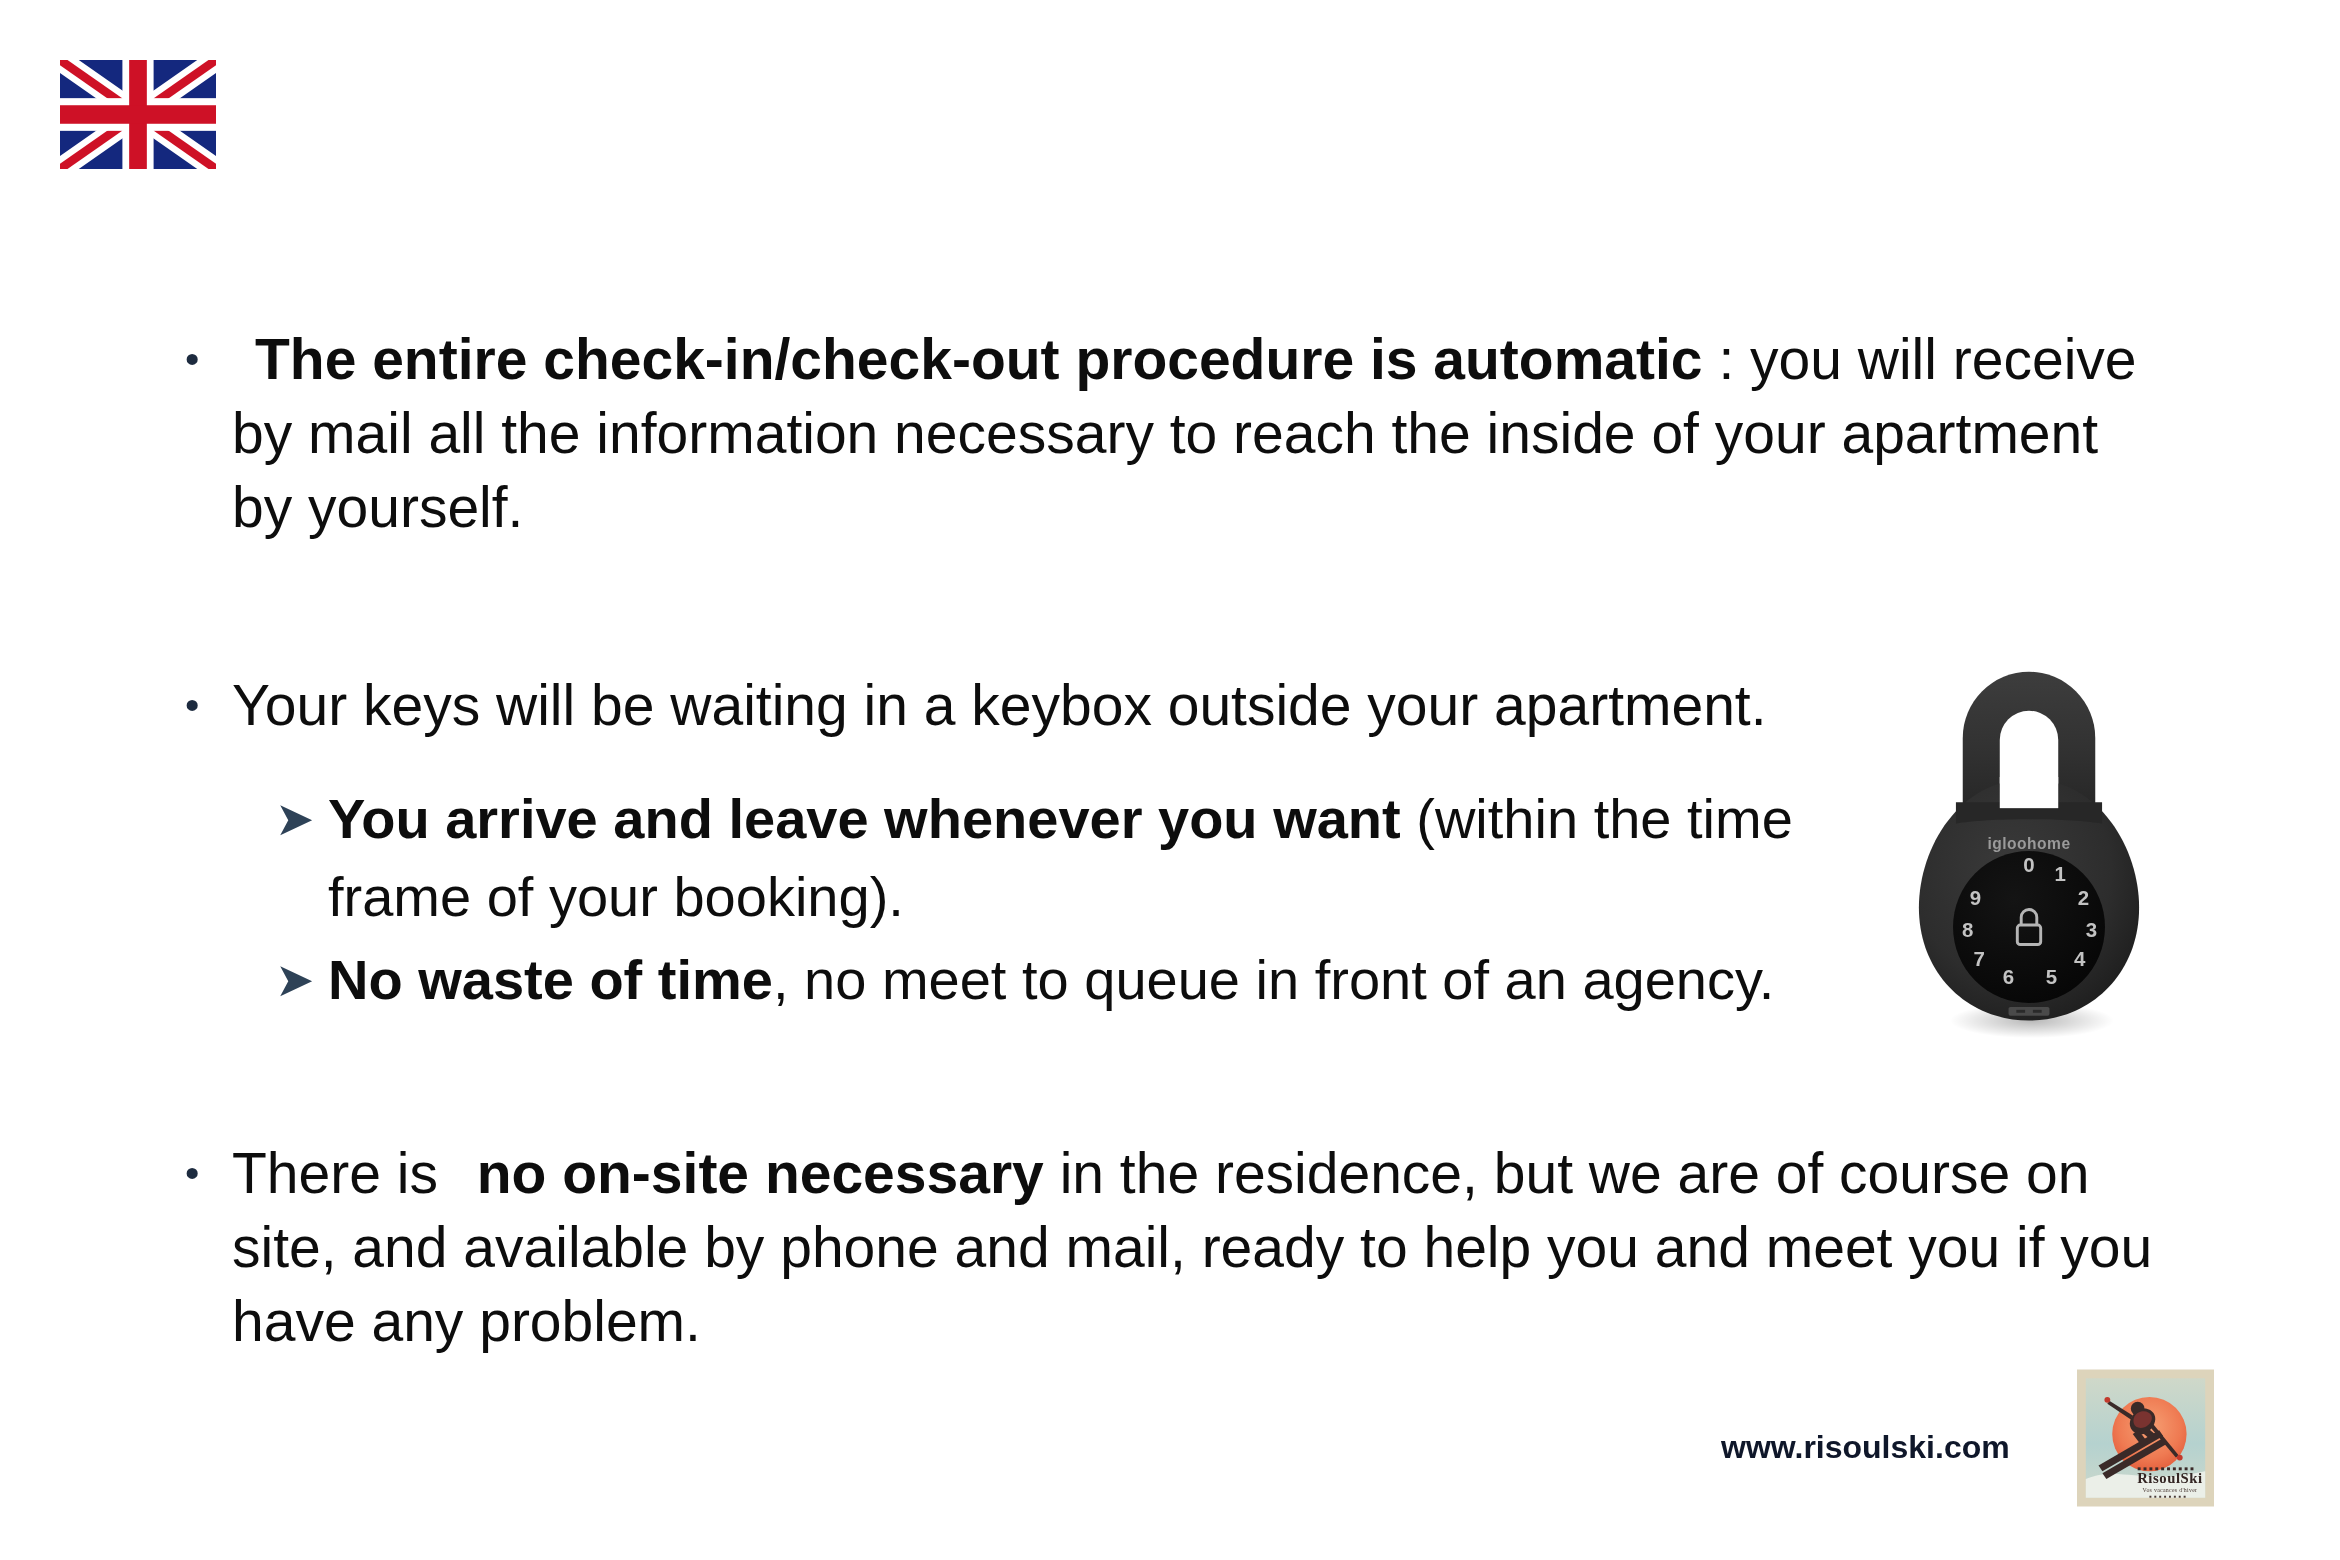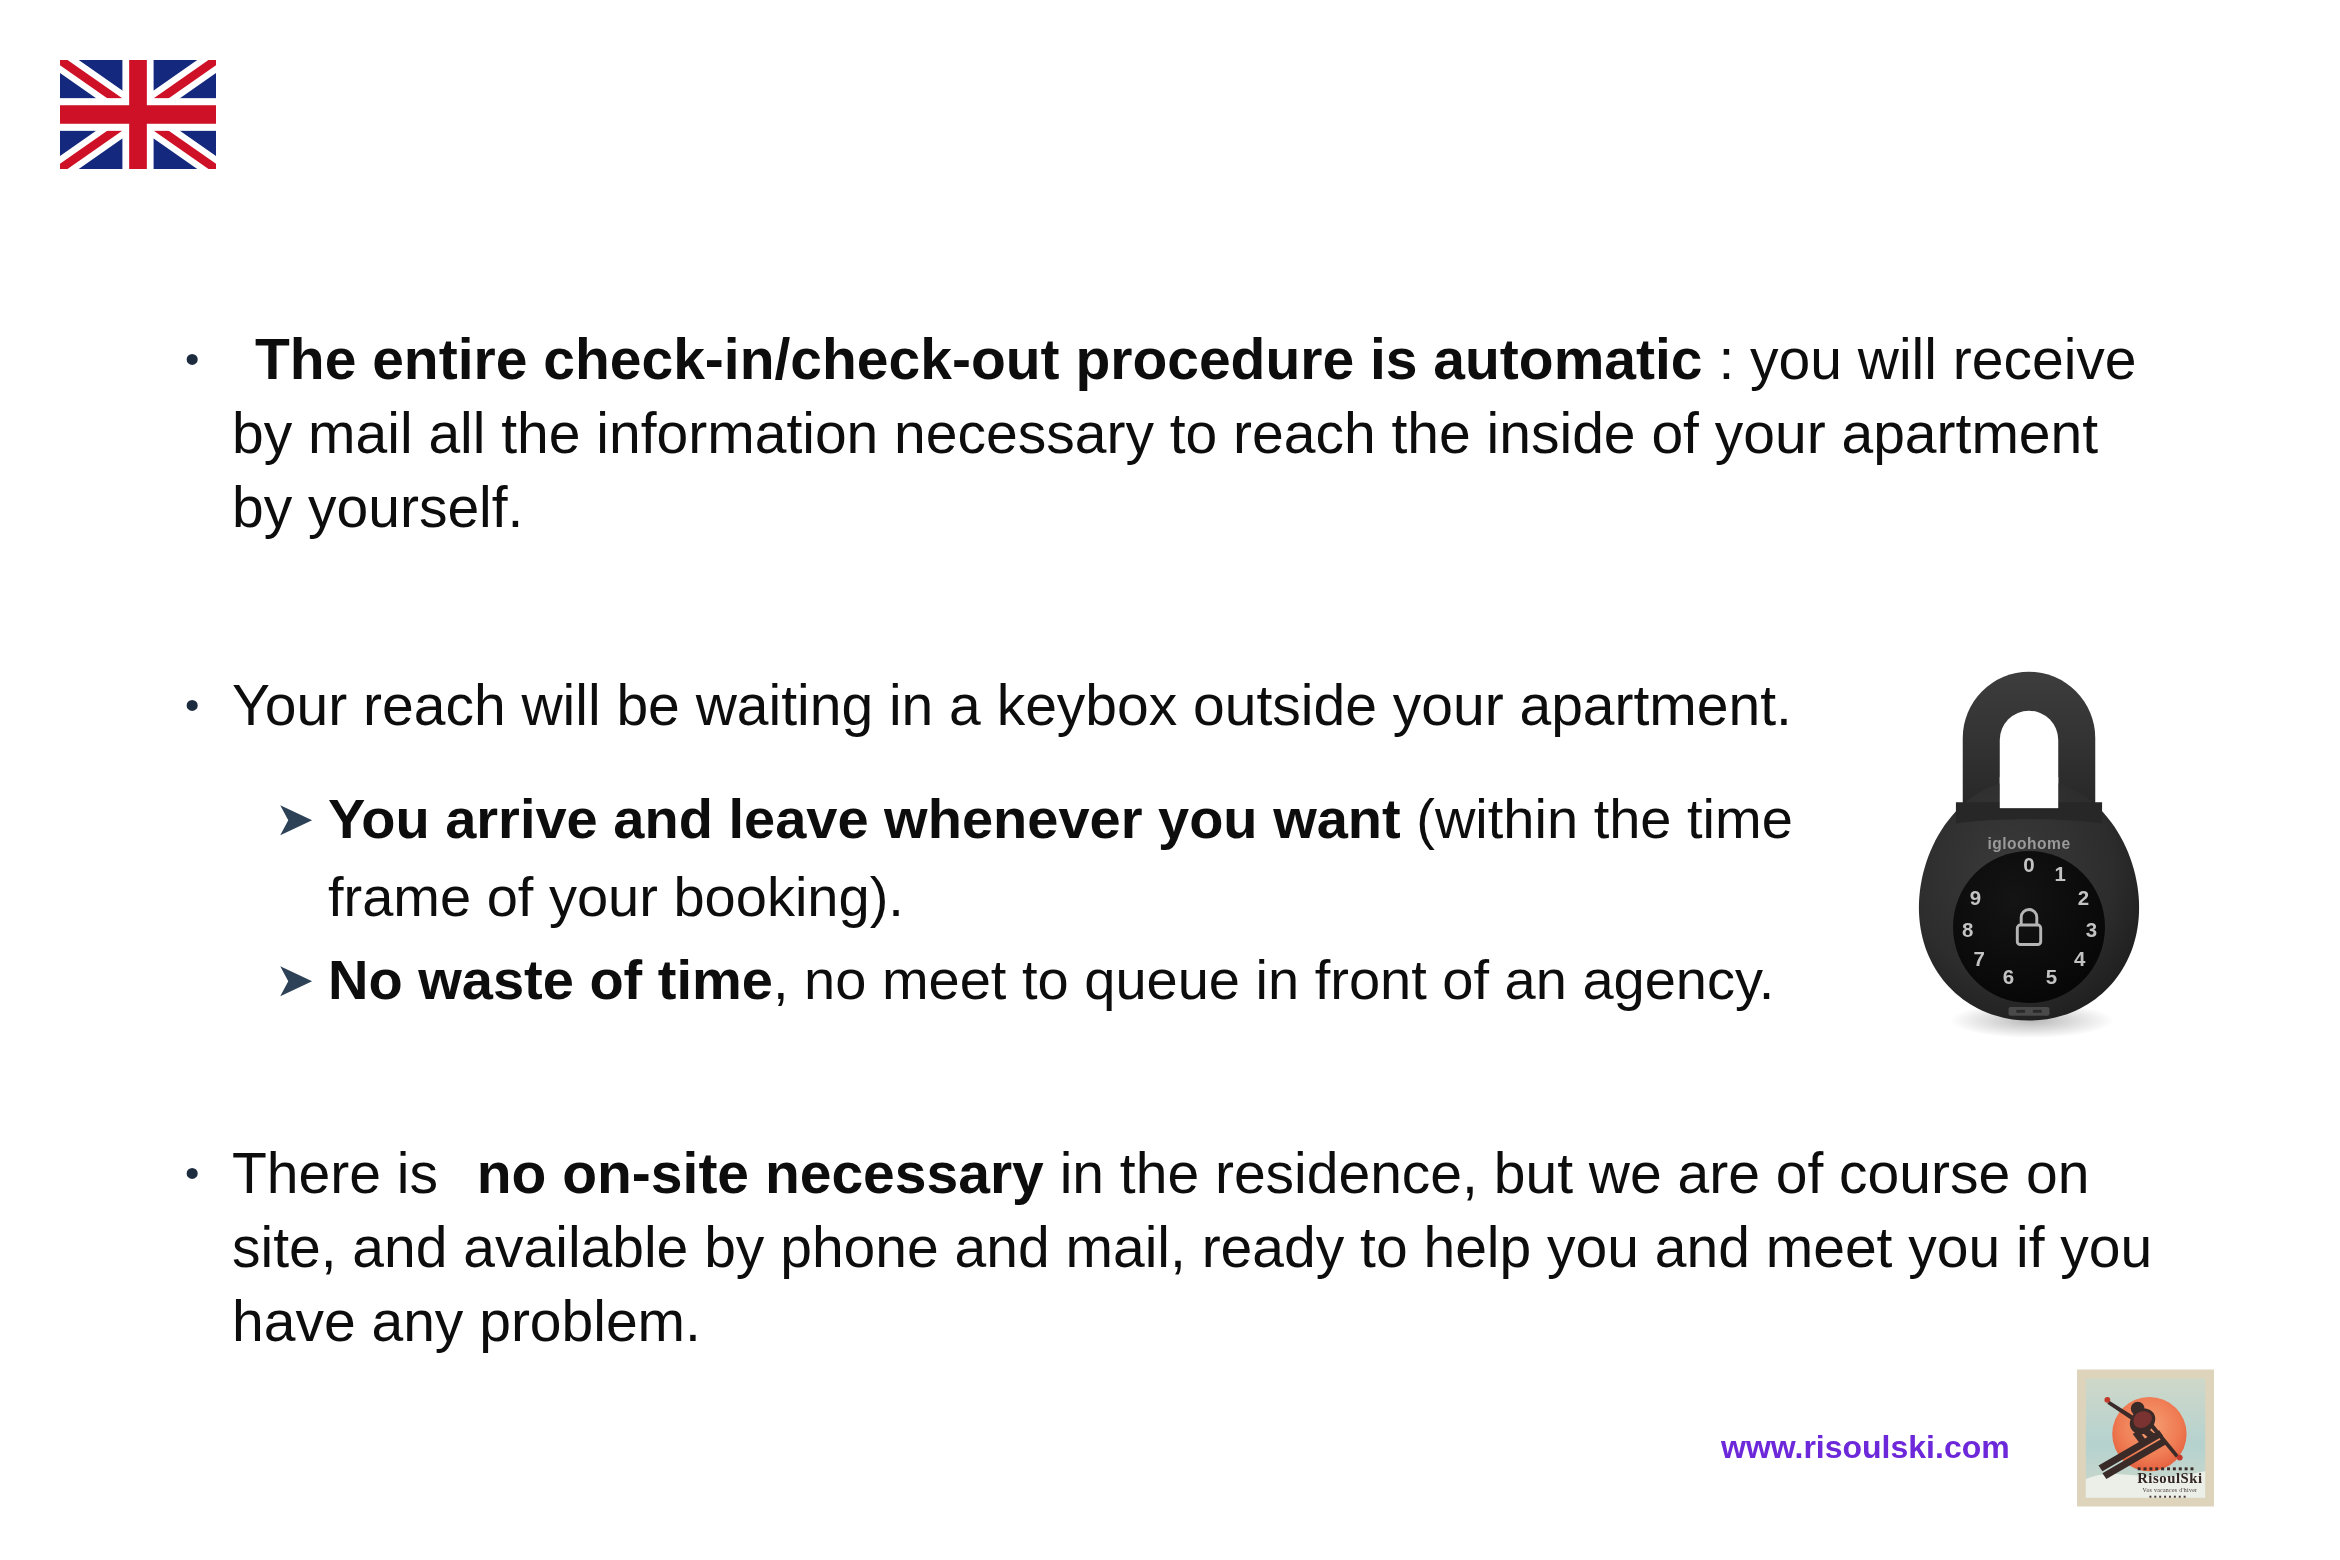--- a/index.html
+++ b/index.html
@@ -121,21 +121,21 @@
   }
   #keybox svg { display: block; width: 100%; height: 100%; }
 
   
   #footer-url {
     position: absolute;
     left: 1721px;
     top: 1429px;
     font-size: 32px;
     font-weight: bold;
-    color: #6d28d9;
+    color: #0f172a;
     letter-spacing: 0px;
     white-space: nowrap;
   }
   #logo {
     position: absolute;
     left: 2077px;
     top: 1359px;
     width: 137px;
     height: 158px;
   }
@@ -185,21 +185,21 @@
 
   <div class="body-area">
 
     <div class="bullet" id="bullet1">
       <span class="marker">•</span>
       <span class="btext"><b>The entire check-in/check-out procedure is automatic</b><span> : you will receive by mail all the information necessary to reach the inside of your apartment by yourself.</span></span>
     </div>
 
     <div class="bullet" id="bullet2">
       <span class="marker">•</span>
-      <span class="btext">Your reach will be waiting in a keybox outside your apartment.</span>
+      <span class="btext">Your keys will be waiting in a keybox outside your apartment.</span>
     </div>
 
     <div class="sub" id="sub1">
       <span class="marker">➤</span>
       <span class="btext"><b>You arrive and leave whenever you want</b><span> (within the time frame of your booking).</span></span>
     </div>
 
     <div class="sub" id="sub2">
       <span class="marker">➤</span>
       <span class="btext"><b>No waste of time</b><span>, no meet to queue in front of an agency.</span></span>

